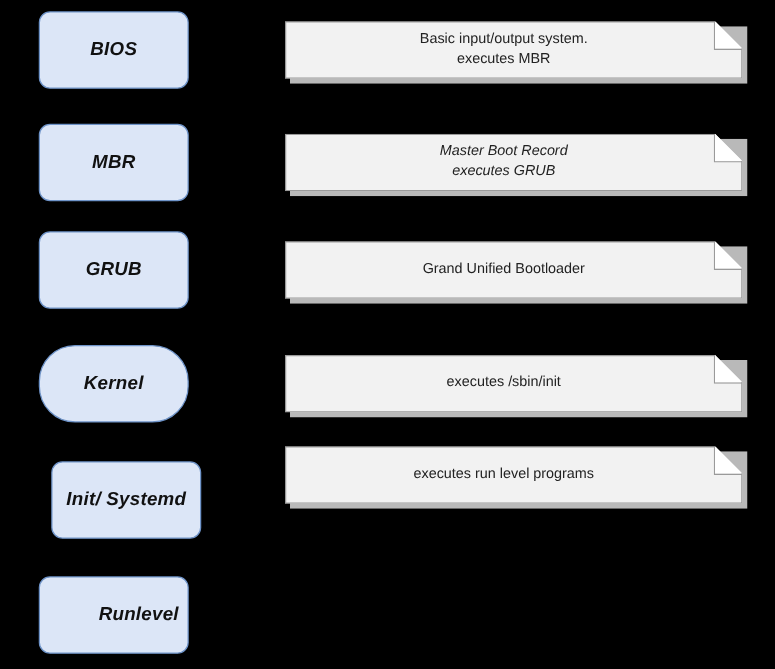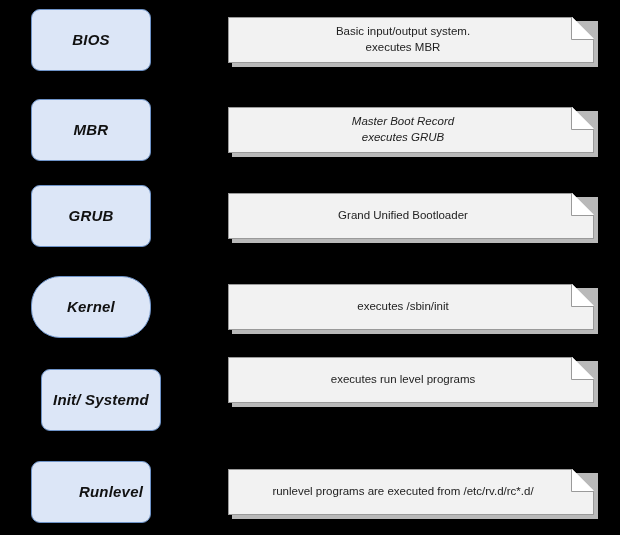--- a/index.html
+++ b/index.html
@@ -166,23 +166,13 @@
         <div class="note-text">executes run level programs</div>
       </div>
       <div class="note-fold"></div>
       <svg class="note-fold-line" viewBox="0 0 23 23">
         <path d="M0.5 0.5 L0.5 22.5 L22.5 22.5" fill="none" stroke="#9a9a9a" stroke-width="1"></path>
       </svg>
     </div>
     <div class="stage-box" style="top: 461px; padding-left: 40px;">
       <div class="stage-label">Runlevel</div>
     </div>
-    <div class="note-wrap" style="top: 469px;">
-      <div class="note-shadow"></div>
-      <div class="note-body">
-        <div class="note-text">runlevel programs are executed from /etc/rv.d/rc*.d/</div>
-      </div>
-      <div class="note-fold"></div>
-      <svg class="note-fold-line" viewBox="0 0 23 23">
-        <path d="M0.5 0.5 L0.5 22.5 L22.5 22.5" fill="none" stroke="#9a9a9a" stroke-width="1"></path>
-      </svg>
-    </div>
   </div>
 
 </body></html>

